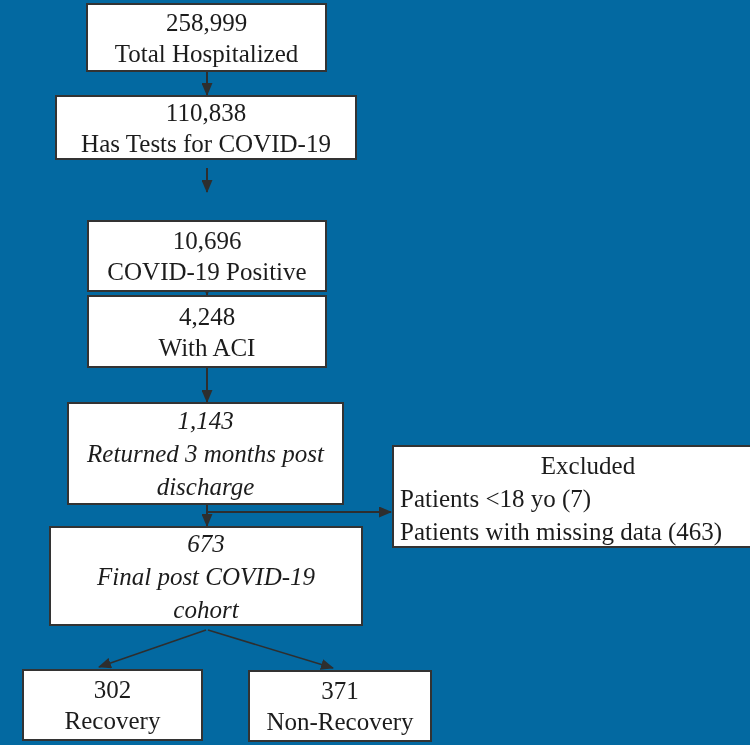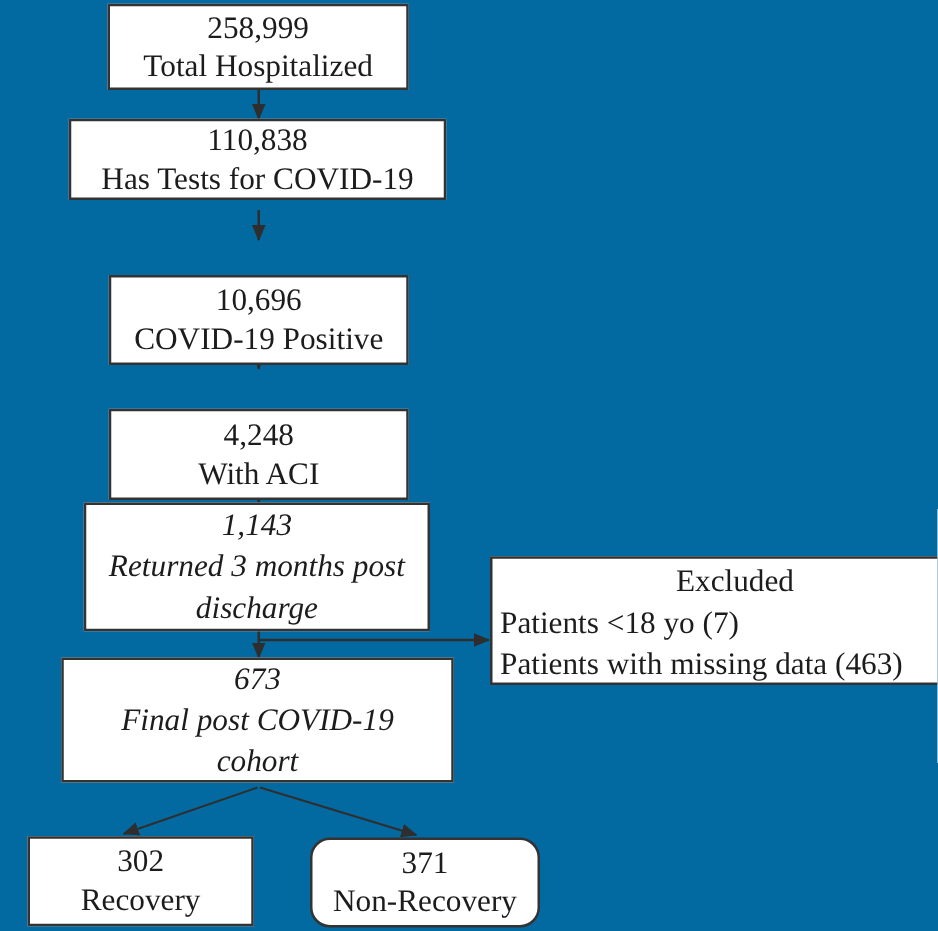--- a/index.html
+++ b/index.html
@@ -29,25 +29,25 @@
     font-size: 25px;
     line-height: 31px;
   }
   .node .line {
     display: block;
   }
   
   .n-total       { left: 86px;  top: 3px;   width: 241px; height: 69px; }
   .n-tests       { left: 55px;  top: 95px;  width: 302px; height: 65px; text-align: right; }
   .n-positive    { left: 87px;  top: 192px; width: 240px; height: 72px; margin-top: 28px; }
-  .n-aci         { left: 87px;  top: 295px; width: 240px; height: 73px; margin-top: 32px; }
+  .n-aci         { left: 87px;  top: 295px; width: 240px; height: 73px; }
   .n-returned    { left: 67px;  top: 402px; width: 277px; height: 103px; line-height: 33px; font-style: italic; }
   .n-final       { left: 49px;  top: 526px; width: 314px; height: 100px; line-height: 33px; font-style: italic; }
   .n-recovery    { left: 2px;   top: 669px; width: 181px; height: 72px; margin-left: 20px; }
-  .n-nonrecovery { left: 248px; top: 670px; width: 184px; height: 72px; border-radius: 16px; }
+  .n-nonrecovery { left: 248px; top: 670px; width: 184px; height: 72px; }
   .n-returned .node-label { max-width: 260px; }
   .n-final .node-label    { max-width: 250px; }
 
   .excluded-box {
     position: absolute;
     left: 392px; top: 445px; width: 390px; height: 103px;
     box-sizing: border-box;
     border: 2px solid #333333;
     background: #ffffff;
     font-size: 25px;

